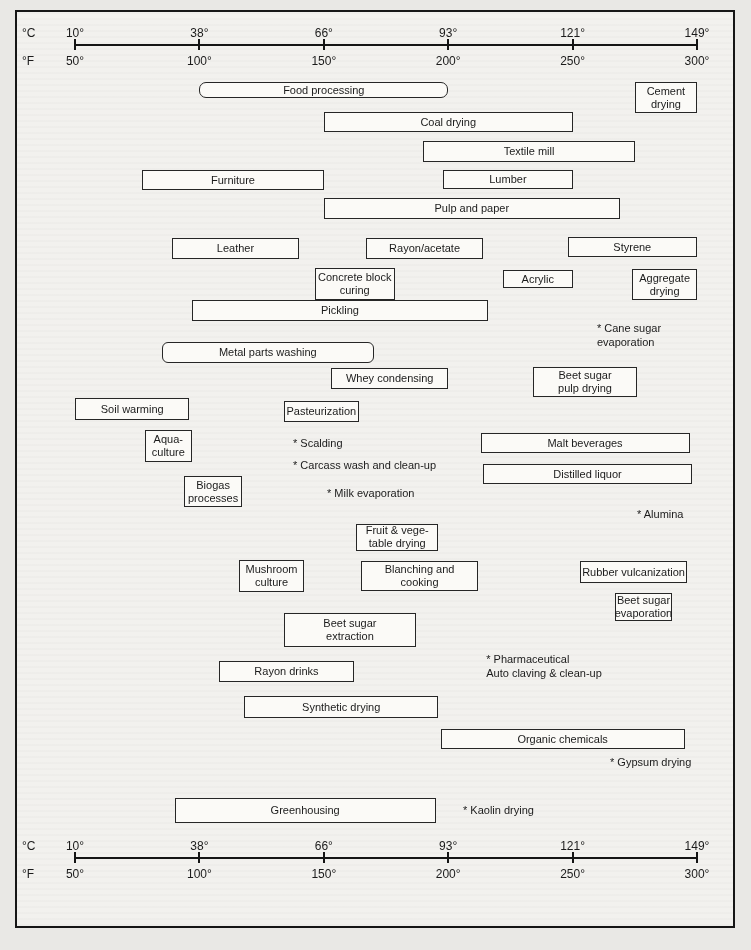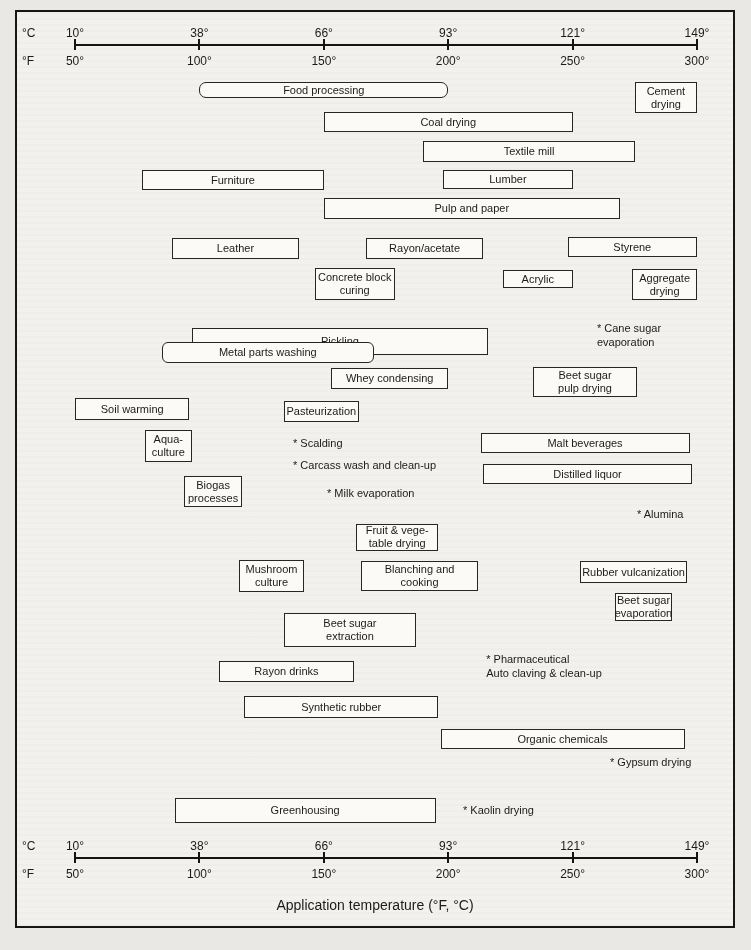--- a/index.html
+++ b/index.html
@@ -92,21 +92,21 @@
       </div>
       <div class="box" style="left: 298.92px; width: 79.616px; top: 268px; height: 32px; margin-left: 16px;">
         <span>Concrete block<br>curing</span>
       </div>
       <div class="box" style="left: 502.936px; width: 69.664px; top: 270px; height: 18px;">
         <span>Acrylic</span>
       </div>
       <div class="box" style="left: 632.312px; width: 64.688px; top: 269px; height: 31px;">
         <span>Aggregate<br>drying</span>
       </div>
-      <div class="box" style="left: 191.936px; width: 296.072px; top: 328px; height: 27px;">
+      <div class="box" style="left: 191.936px; width: 296.072px; top: 300px; height: 21px;">
         <span>Pickling</span>
       </div>
       <div class="box" style="left: 162.08px; width: 211.48px; top: 342px; height: 21px; border-radius: 6px;">
         <span>Metal parts washing</span>
       </div>
       <div class="box" style="left: 331.264px; width: 116.936px; top: 368px; height: 21px;">
         <span>Whey condensing</span>
       </div>
       <div class="box" style="left: 532.792px; width: 104.496px; top: 367px; height: 30px;">
         <span>Beet sugar<br>pulp drying</span>
@@ -144,21 +144,21 @@
       <div class="box" style="left: 614.896px; width: 57.224px; top: 593px; height: 28px;">
         <span>Beet sugar<br>evaporation</span>
       </div>
       <div class="box" style="left: 283.992px; width: 131.864px; top: 613px; height: 34px;">
         <span>Beet sugar<br>extraction</span>
       </div>
       <div class="box" style="left: 219.304px; width: 134.352px; top: 661px; height: 21px;">
         <span>Rayon drinks</span>
       </div>
       <div class="box" style="left: 244.184px; width: 194.064px; top: 696px; height: 22px;">
-        <span>Synthetic rubber</span>
+        <span>Synthetic drying</span>
       </div>
       <div class="box" style="left: 440.736px; width: 243.824px; top: 729px; height: 20px;">
         <span>Organic chemicals</span>
       </div>
       <div class="box" style="left: 174.52px; width: 261.24px; top: 798px; height: 25px;">
         <span>Greenhousing</span>
       </div>
     </div>
   <div id="notes">
       <div class="note center" style="left: 629px; top: 321px;">* Cane sugar<br>evaporation</div>
@@ -186,14 +186,13 @@
       <div class="tick" style="left: 447.2px; top: 852px;"></div>
       <div class="tick-label" style="left: 448.2px; top: 839px;">93°</div>
       <div class="tick-label" style="left: 448.2px; top: 867px;">200°</div>
       <div class="tick" style="left: 571.6px; top: 852px;"></div>
       <div class="tick-label" style="left: 572.6px; top: 839px;">121°</div>
       <div class="tick-label" style="left: 572.6px; top: 867px;">250°</div>
       <div class="tick" style="left: 696px; top: 852px;"></div>
       <div class="tick-label" style="left: 697px; top: 839px;">149°</div>
       <div class="tick-label" style="left: 697px; top: 867px;">300°</div>
     </div>
-  <div class="caption">Application temperature (°F, °C)</div>
 </div>
 
 </body></html>

